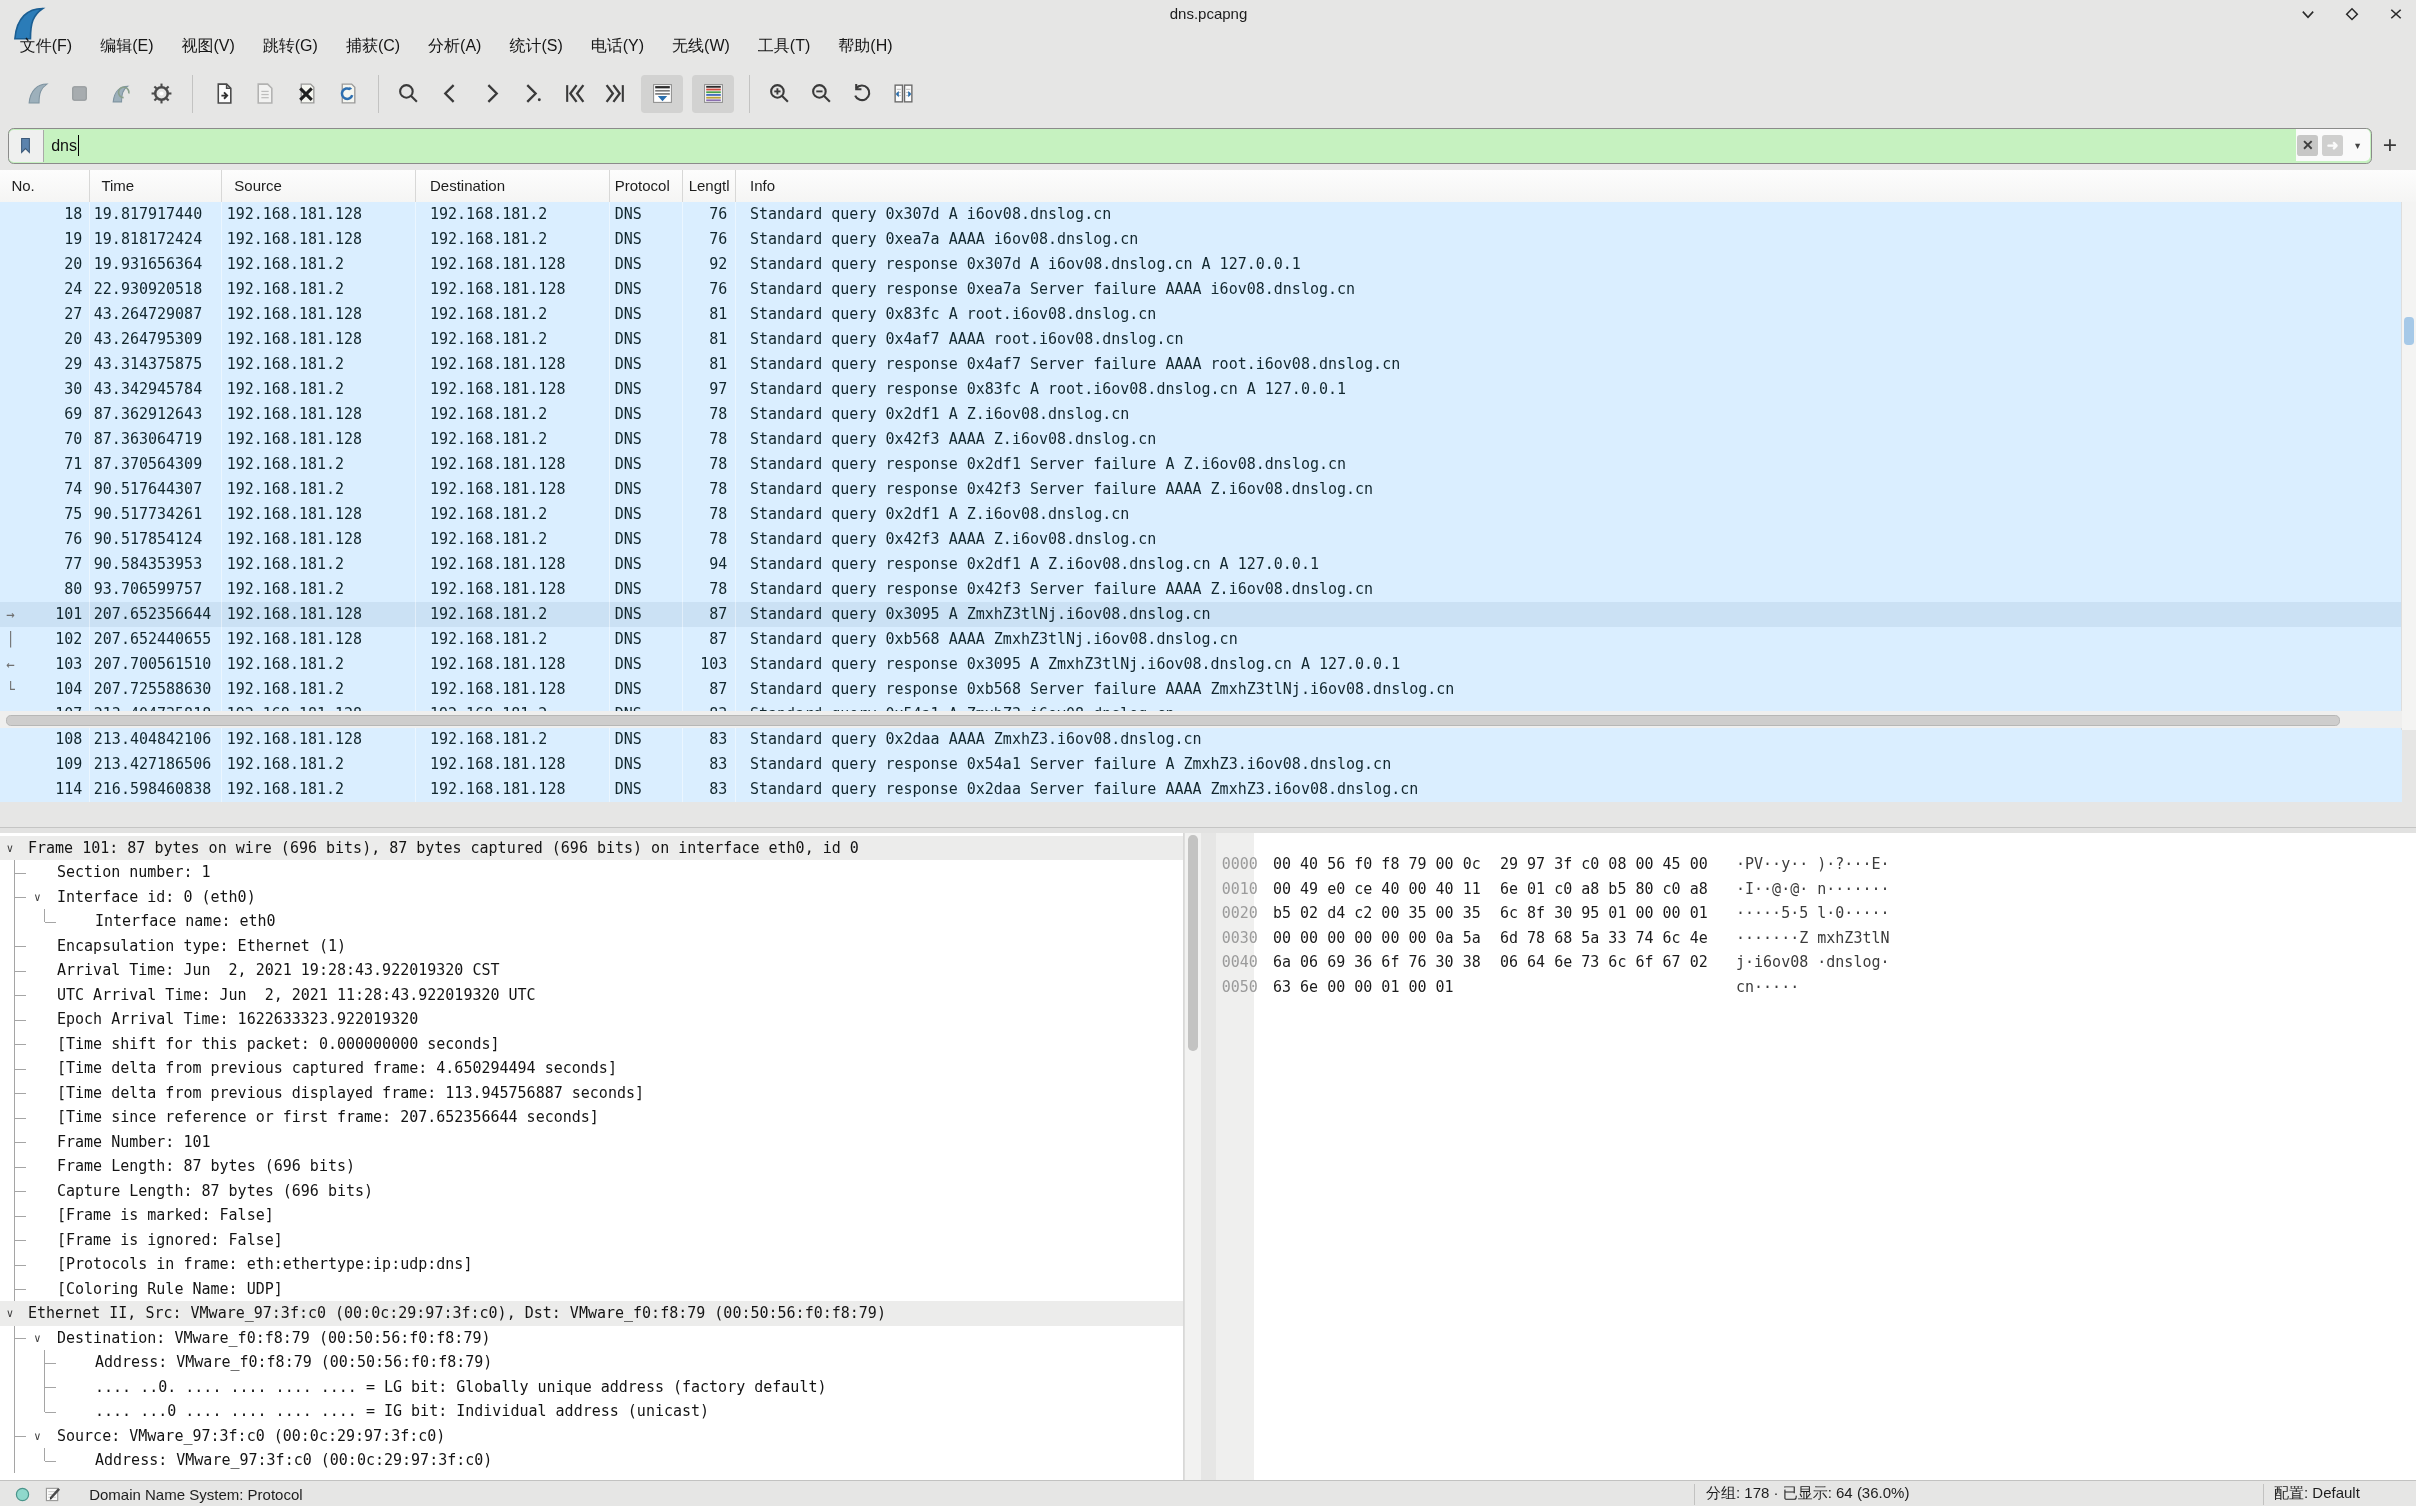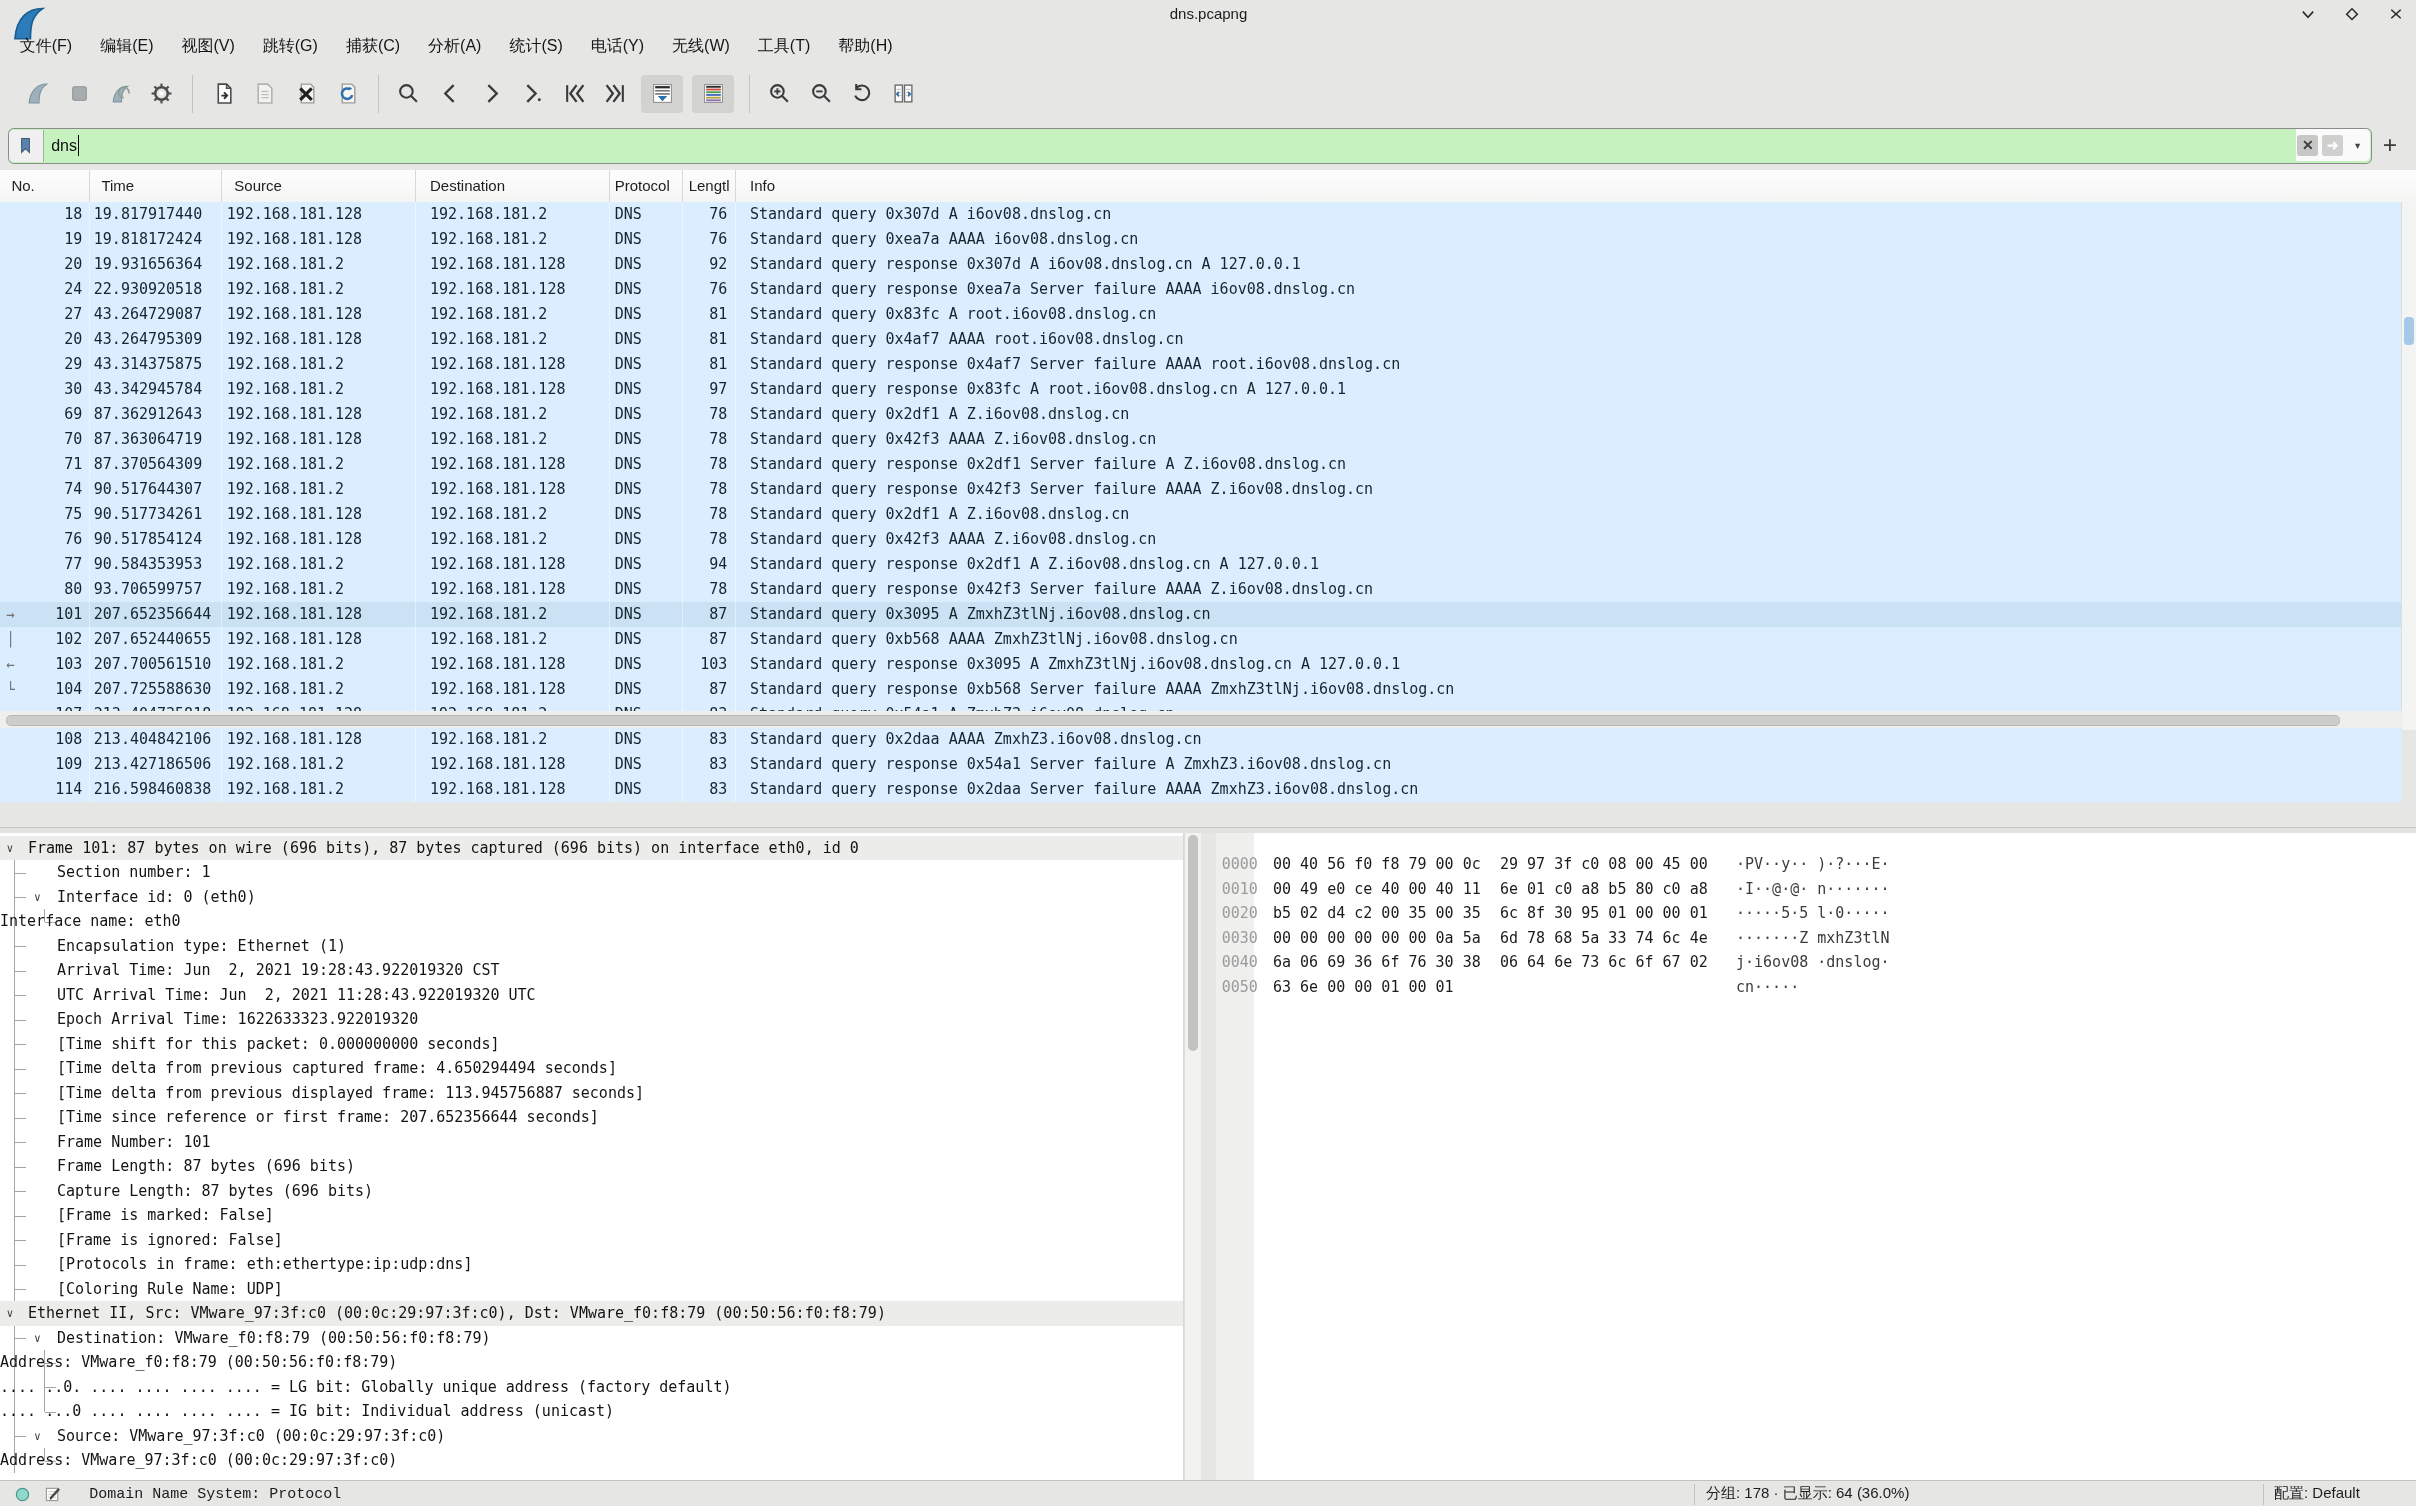--- a/index.html
+++ b/index.html
@@ -70,40 +70,40 @@
   #splitter{position:absolute;left:0;top:827px;width:2417px;height:5.7px;background:#e2e2e1;border-top:0.9px solid #c5c5c4;border-bottom:0.9px solid #bdbdbc;}
   
   #bottom{position:absolute;left:0;top:833px;width:2417px;height:647px;background:#e6e6e5;}
   #detail-pane{position:absolute;left:0;top:0;width:1183px;height:647px;background:#ffffff;overflow:hidden;padding-top:2.8px;border-right:0.9px solid #d8d8d7;}
   .dline{position:relative;height:24.5px;line-height:24.5px;font-family:"DejaVu Sans Mono",monospace;font-size:15px;color:#141414;white-space:pre;overflow:hidden;}
   .dline.hl{background:#ececeb;}
   .dline.lv0{padding-left:28px;}
   .dline.lv1{padding-left:57px;
     background-image:linear-gradient(#9a9a9a,#9a9a9a),linear-gradient(#9a9a9a,#9a9a9a);
     background-repeat:no-repeat;background-size:0.9px 100%,11.4px 0.9px;background-position:14px 0,15px 12.3px;}
-  .dline.lv2{
+  .dline.lv2{padding-left:95px;
     background-image:linear-gradient(#9a9a9a,#9a9a9a),linear-gradient(#9a9a9a,#9a9a9a),linear-gradient(#9a9a9a,#9a9a9a);
     background-repeat:no-repeat;background-size:0.9px 100%,0.9px 100%,11.4px 0.9px;background-position:14px 0,44px 0,45px 12.3px;}
   .dline.lv2.last{background-size:0.9px 100%,0.9px 13.2px,11.4px 0.9px;}
   .dline.lv1.last{background-size:0.9px 13.2px,11.4px 0.9px;}
   .dchev{position:absolute;top:0;font-size:11.4px;color:#3f3f3f;}
   .lv0 .dchev{left:6.6px;}
   .lv1 .dchev{left:34px;}
   #detail-vscroll{position:absolute;left:1184px;top:0;width:16px;height:647px;background:#f2f2f1;border-left:0.9px solid #dededd;}
   #detail-vthumb{position:absolute;left:2.8px;top:1.9px;width:10.4px;height:216px;background:#c3c3c2;border-radius:4.7px;}
   #hex-pane{position:absolute;left:1216px;top:0;width:1201px;height:645px;background:#ffffff;overflow:hidden;padding-top:19px;border-bottom:1.9px solid #57b6b8;}
   #hex-offset-strip{position:absolute;left:0;top:0;width:38px;height:100%;background:#efefee;}
   .hexline{position:relative;height:24.5px;line-height:24.5px;font-family:"DejaVu Sans Mono",monospace;font-size:15px;color:#1b1b1b;white-space:pre;}
   .hx-off{position:absolute;left:5.7px;color:#9b9b9b;}
   .hx-1{position:absolute;left:57px;}
   .hx-2{position:absolute;left:284px;}
   .hx-a{position:absolute;left:520px;color:#3c3c3c;}
   
   #statusbar{position:absolute;left:0;top:1480px;width:2417px;height:26.5px;background:#e6e6e5;border-top:0.9px solid #c2c2c1;font-size:15px;color:#1d1d1d;}
-  #sb-left{position:absolute;left:15px;top:0;height:26.5px;display:flex;align-items:center;gap:15px;font-family:Liberation Mono, monospace;}
+  #sb-left{position:absolute;left:15px;top:0;height:26.5px;display:flex;align-items:center;gap:15px;}
   #sb-proto{margin-left:13.2px;}
   #sb-mid{position:absolute;left:1706px;top:2.8px;}
   #sb-div1{position:absolute;left:1694px;top:2.8px;bottom:2.8px;width:0.9px;background:#c2c2c1;}
   #sb-right{position:absolute;left:2274px;top:2.8px;}
   #sb-div2{position:absolute;left:2263px;top:2.8px;bottom:2.8px;width:0.9px;background:#c2c2c1;}
   svg{overflow:visible;}
 </style>
 </head>
 <body>
 

